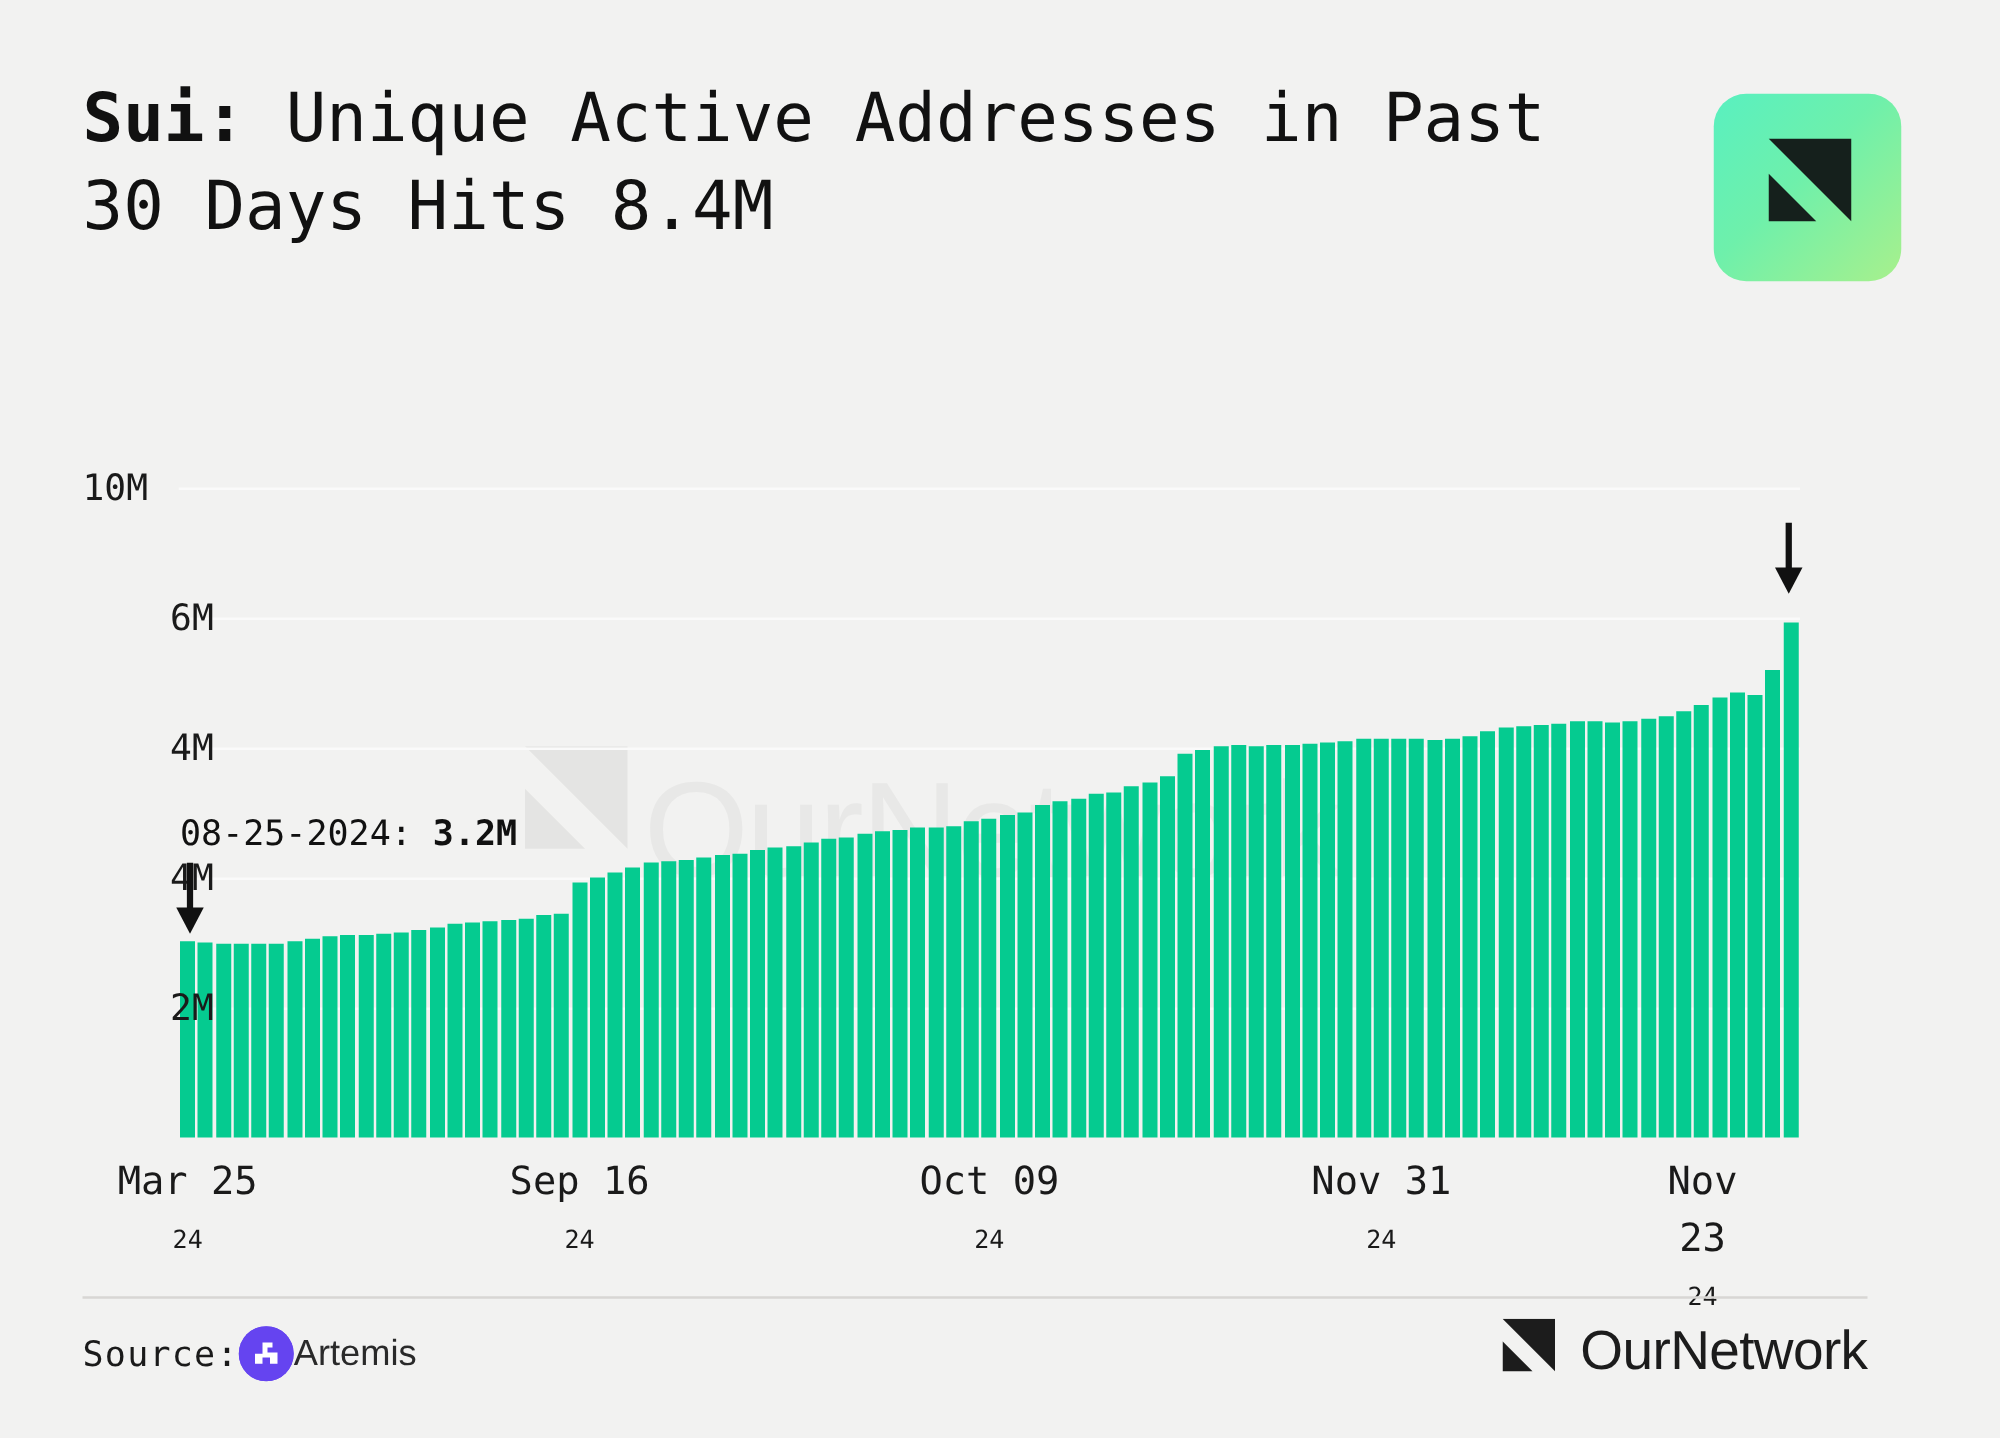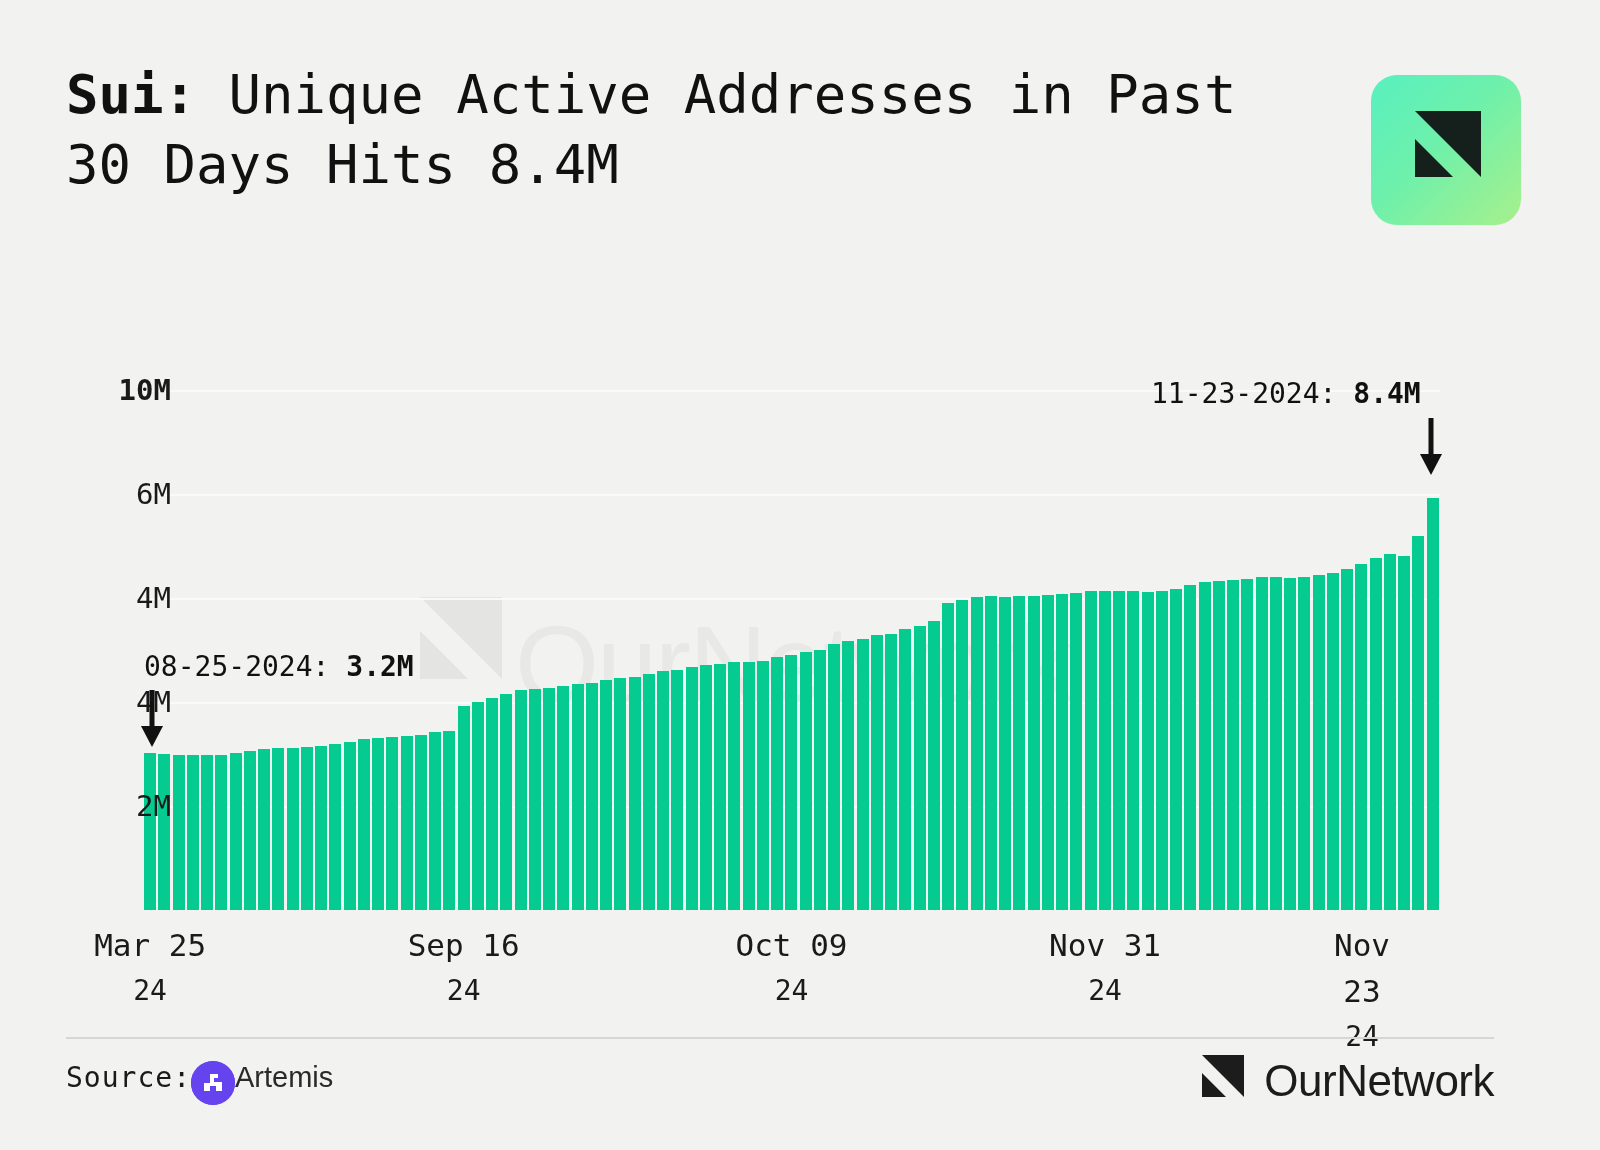--- a/index.html
+++ b/index.html
@@ -169,21 +169,21 @@
     position: absolute;
     text-align: center;
     transform: translateX(-50%);
     font-family: "DejaVu Sans Mono", monospace;
     font-size: 31px;
     color: #1a1a1a;
     line-height: 46px;
   }
   .xtick .yr {
     display: block;
-    font-size: 28px;
+    font-size: 20px;
   }
 
   
   #footer-rule {
     position: absolute;
     left: 66px;
     top: 1037px;
     width: 1428px;
     height: 2px;
     background: #d8d6d4;
@@ -193,21 +193,21 @@
     left: 66px;
     top: 1055px;
     width: 1428px;
     height: 70px;
   }
   #source-group {
     position: absolute;
     left: 0;
     top: 6px;
     display: flex;
-    align-items: flex-start;
+    align-items: center;
   }
   #source-label {
     font-family: "DejaVu Sans Mono", monospace;
     font-size: 28px;
     color: #1a1a1a;
     letter-spacing: 1px;
   }
   #source-logo {
     width: 44px;
     height: 44px;
@@ -361,39 +361,35 @@
         <div class="bar" style="height: 341.434px; background: rgb(5, 203, 144);"></div>
         <div class="bar" style="height: 345.849px; background: rgb(5, 203, 144);"></div>
         <div class="bar" style="height: 352.226px; background: rgb(5, 203, 144);"></div>
         <div class="bar" style="height: 355.66px; background: rgb(5, 203, 144);"></div>
         <div class="bar" style="height: 354.189px; background: rgb(5, 203, 144);"></div>
         <div class="bar" style="height: 373.811px; background: rgb(5, 203, 144);"></div>
         <div class="bar" style="height: 412.075px; background: rgb(5, 203, 144);"></div>
       </div>
   </div>
 
-  <div id="ytick-10m" class="ytick-label" style="top:390px; left:66px; right:auto; width:105px; text-align:right;font-weight:bold;">10M</div>
+  <div id="ytick-10m" class="ytick-label" style="top:390px; left:66px; right:auto; width:105px; text-align:left;">10M</div>
   <div id="ytick-8m" class="ytick-label" style="top:494px; left:66px; right:auto; width:105px; text-align:right;">6M</div>
   <div id="ytick-6m" class="ytick-label" style="top:598px; left:66px; right:auto; width:105px; text-align:right;">4M</div>
   <div id="ytick-4m" class="ytick-label" style="top:702px; left:66px; right:auto; width:105px; text-align:right;">4M</div>
   <div id="ytick-2m" class="ytick-label" style="top:806px; left:66px; right:auto; width:105px; text-align:right;">2M</div>
 
   <div class="annotation" id="anno-0" style="left:144px; top:650px;text-align:center;">
     <span>08-25-2024:</span>
     <span class="val">3.2M</span>
   </div>
   <svg class="arrow" style="left:139px; top:690px;" width="26" height="58" viewBox="0 0 26 58">
     <line x1="13" y1="0" x2="13" y2="40" stroke="#111" stroke-width="5"></line>
     <polygon points="13,57 2,36 24,36" fill="#111"></polygon>
   </svg>
 
-  <div class="annotation" id="anno-1" style="left:1151px; top:377px;">
-    <span>11-23-2024:</span>
-    <span class="val">8.4M</span>
-  </div>
   <svg class="arrow" style="left:1418px; top:418px;" width="26" height="58" viewBox="0 0 26 58">
     <line x1="13" y1="0" x2="13" y2="40" stroke="#111" stroke-width="5"></line>
     <polygon points="13,57 2,36 24,36" fill="#111"></polygon>
   </svg>
 
   <div id="xaxis">
       <div class="xtick" style="left: 7.12637px; top: 12px;"><span>Mar 25</span><span class="yr">24</span></div>
       <div class="xtick" style="left: 320.687px; top: 12px;"><span>Sep 16</span><span class="yr">24</span></div>
       <div class="xtick" style="left: 648.5px; top: 12px;"><span>Oct 09</span><span class="yr">24</span></div>
       <div class="xtick" style="left: 962.06px; top: 12px;"><span>Nov 31</span><span class="yr">24</span></div>

